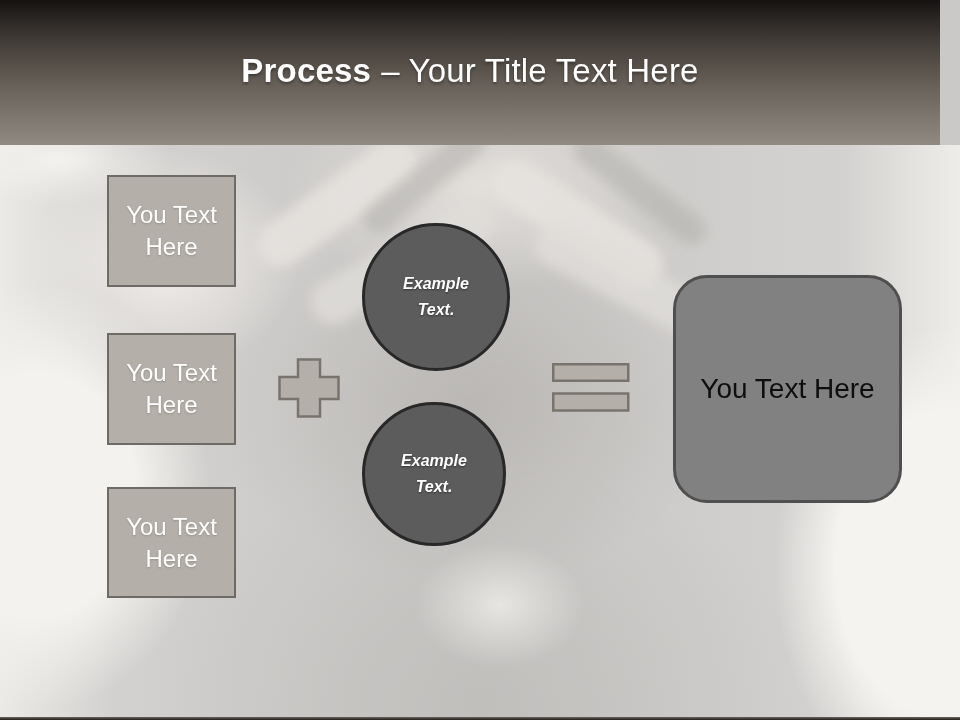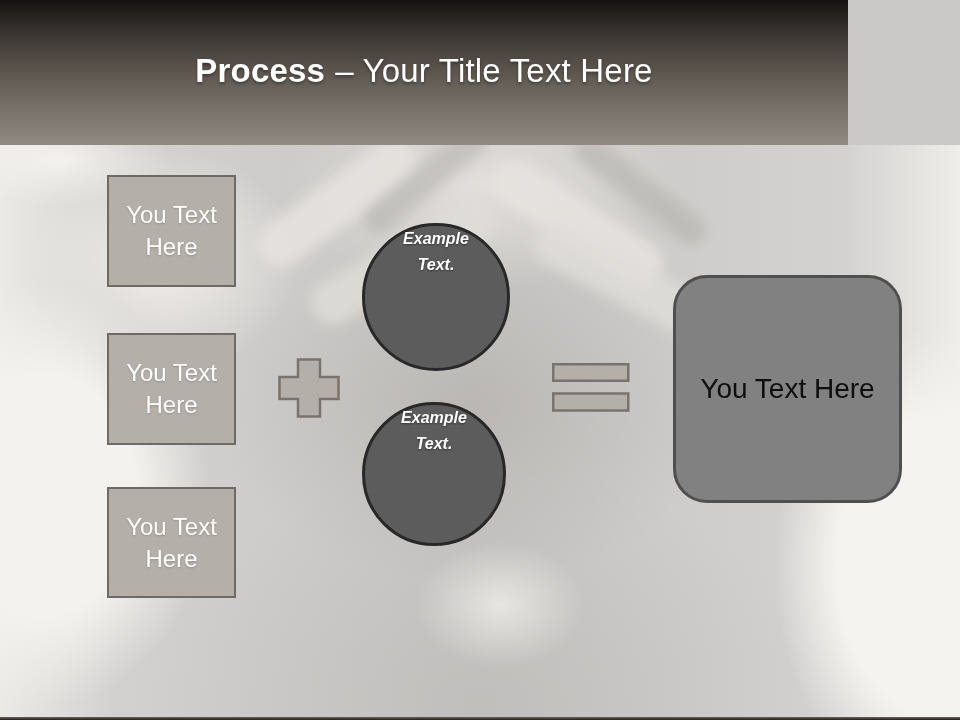--- a/index.html
+++ b/index.html
@@ -9,21 +9,21 @@
   .slide {
     position: relative;
     width: 960px; height: 720px;
     overflow: hidden;
     background: #cbc9c7;
   }
 
   
   .header {
     position: absolute; left: 0; top: 0;
-    width: 848px; height: 145px;
+    width: 940px; height: 145px;
     background: linear-gradient(180deg,
       #141110 0%, #262220 10%, #3e3935 26%,
       #575049 45%, #6b645d 62%, #7d766e 80%, #918a82 100%);
     z-index: 5;
   }
   .title {
     position: absolute; left: 0; top: 52px;
     width: 100%;
     text-align: center;
     color: #ffffff;
@@ -80,21 +80,21 @@
   .op-icon { position: absolute; z-index: 3; }
   .plus-pos   { left: 278px; top: 358px; }
   .equals-pos { left: 552px; top: 363px; }
 
   .example-circle {
     position: absolute;
     background: #5c5c5c;
     border: 3px solid #282828;
     border-radius: 50%;
     display: flex; flex-direction: column;
-    align-items: center; justify-content: flex-start;
+    align-items: center; justify-content: center;
     text-align: center;
     color: #ffffff;
     font-weight: 700; font-style: italic;
     font-size: 16px; line-height: 1.65;
     text-shadow: 0 1px 2px rgba(0,0,0,0.45);
     z-index: 3;
   }
   .circle1 { left: 362px; top: 223px; width: 148px; height: 148px; }
   .circle2 { left: 362px; top: 402px; width: 144px; height: 144px; }
 

